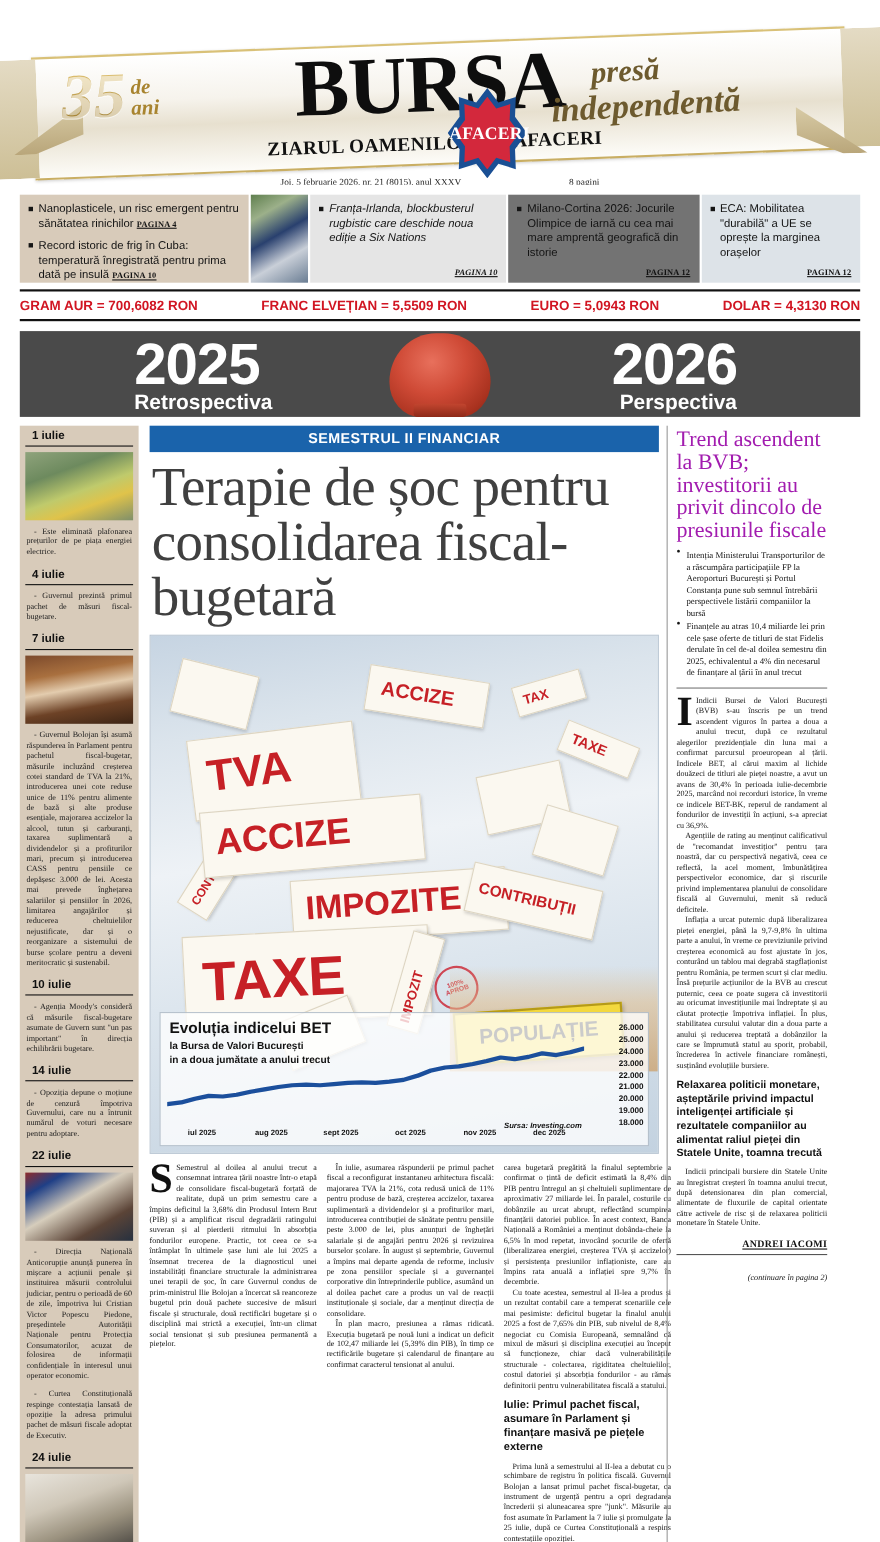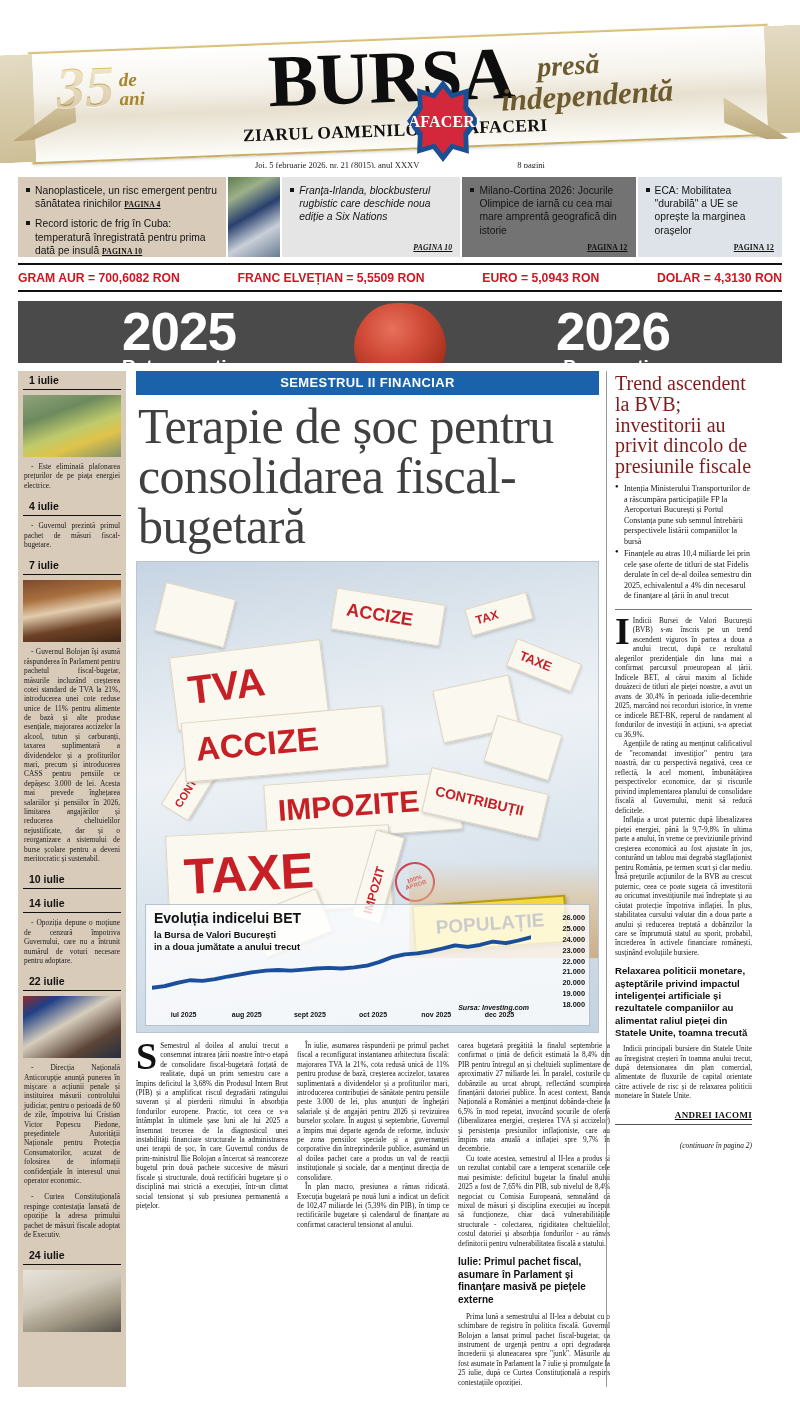--- a/index.html
+++ b/index.html
@@ -117,21 +117,21 @@
   .rule-thick{margin:6px 18px 0 18px;border-top:2px solid #111;}
   .rates{
     margin:0 18px;padding:6px 0 5px 0;display:flex;justify-content:space-between;
     font-family:"Liberation Sans",sans-serif;font-weight:700;font-size:12.2px;color:#d11522;
     border-bottom:2px solid #111;
   }
   .rates div{white-space:nowrap;}
 
   
   .yearband{
-    margin:9px 18px 0 18px;height:62px;background:#4a4a4a;position:relative;overflow:hidden;
+    margin:9px 18px 0 18px;height:78px;background:#4a4a4a;position:relative;overflow:hidden;
   }
   .yb-year{
     position:absolute;top:4px;font-family:"Liberation Sans",sans-serif;font-weight:700;
     font-size:53px;color:#fff;letter-spacing:-1px;line-height:1;
   }
   .yb-sub{
     position:absolute;top:56px;font-family:"Liberation Sans",sans-serif;font-weight:700;
     font-size:19px;color:#fff;line-height:1;padding-bottom:3px;border-bottom:3px solid #fff;
   }
   .yb-l .yb-year{left:104px;} .yb-l .yb-sub{left:104px;}
@@ -302,21 +302,21 @@
     font-family:"Liberation Serif",serif;font-weight:700;font-size:9px;letter-spacing:.3px;
     text-align:right;text-decoration:underline;margin-top:9px;
   }
   .contin{
     font-family:"Liberation Serif",serif;font-style:italic;font-size:7.4px;
     text-align:right;margin-top:4px;padding-top:16px;border-top:1px solid #555;
   }
 
   
   .r-head{
-    font-family:"Liberation Serif",serif;font-size:20px;line-height:1.04;color:#7f1d1d;
+    font-family:"Liberation Serif",serif;font-size:20px;line-height:1.04;color:#a21caf;
     margin:2px 0 7px 0;
   }
   .r-bullets{font-family:"Liberation Serif",serif;font-size:8px;line-height:1.32;color:#151515;}
   .r-bullets .rb{position:relative;padding-left:9px;margin-bottom:2px;text-align:left;}
   .r-bullets .rb:before{content:"●";position:absolute;left:0;top:-1px;font-size:6px;}
   .r-rule{border-top:1px solid #777;margin:7px 0 6px 0;}
   .r-body p{
     font-family:"Liberation Serif",serif;font-size:7.3px;line-height:1.3;
     text-align:justify;margin:0;text-indent:8px;color:#151515;hyphens:auto;
   }
@@ -443,20 +443,23 @@
           <span class="ind">- Guvernul prezintă primul pachet de măsuri fiscal-bugetare.</span>
         </div>
 
       <div class="tl-date">7 iulie</div>
       <div class="tl-photo p-parl"></div>
       <div class="tl-text">
           <span class="ind">- Guvernul Bolojan își asumă răspunderea în Parlament pentru pachetul fiscal-bugetar, măsurile incluzând creșterea cotei standard de TVA la 21%, introducerea unei cote reduse unice de 11% pentru alimente de bază și alte produse esențiale, majorarea accizelor la alcool, tutun și carburanți, taxarea suplimentară a dividendelor și a profiturilor mari, precum și introducerea CASS pentru pensiile ce depășesc 3.000 de lei. Acesta mai prevede înghețarea salariilor și pensiilor în 2026, limitarea angajărilor și reducerea cheltuielilor nejustificate, dar și o reorganizare a sistemului de burse școlare pentru a deveni meritocratic și sustenabil.</span>
         </div>
 
       <div class="tl-date">10 iulie</div>
+      <div class="tl-text">
+          <span class="ind">- Agenția Moody's consideră că măsurile fiscal-bugetare asumate de Guvern sunt "un pas important" în direcția echilibrării bugetare.</span>
+        </div>
 
       <div class="tl-date">14 iulie</div>
       <div class="tl-text">
           <span class="ind">- Opoziția depune o moțiune de cenzură împotriva Guvernului, care nu a întrunit numărul de voturi necesare pentru adoptare.</span>
         </div>
 
       <div class="tl-date">22 iulie</div>
       <div class="tl-photo p-gov"></div>
       <div class="tl-text">
           <span class="ind">- Direcția Națională Anticorupție anunță punerea în mișcare a acțiunii penale și instituirea măsurii controlului judiciar, pentru o perioadă de 60 de zile, împotriva lui Cristian Victor Popescu Piedone, președintele Autorității Naționale pentru Protecția Consumatorilor, acuzat de folosirea de informații confidențiale în interesul unui operator economic.</span>

